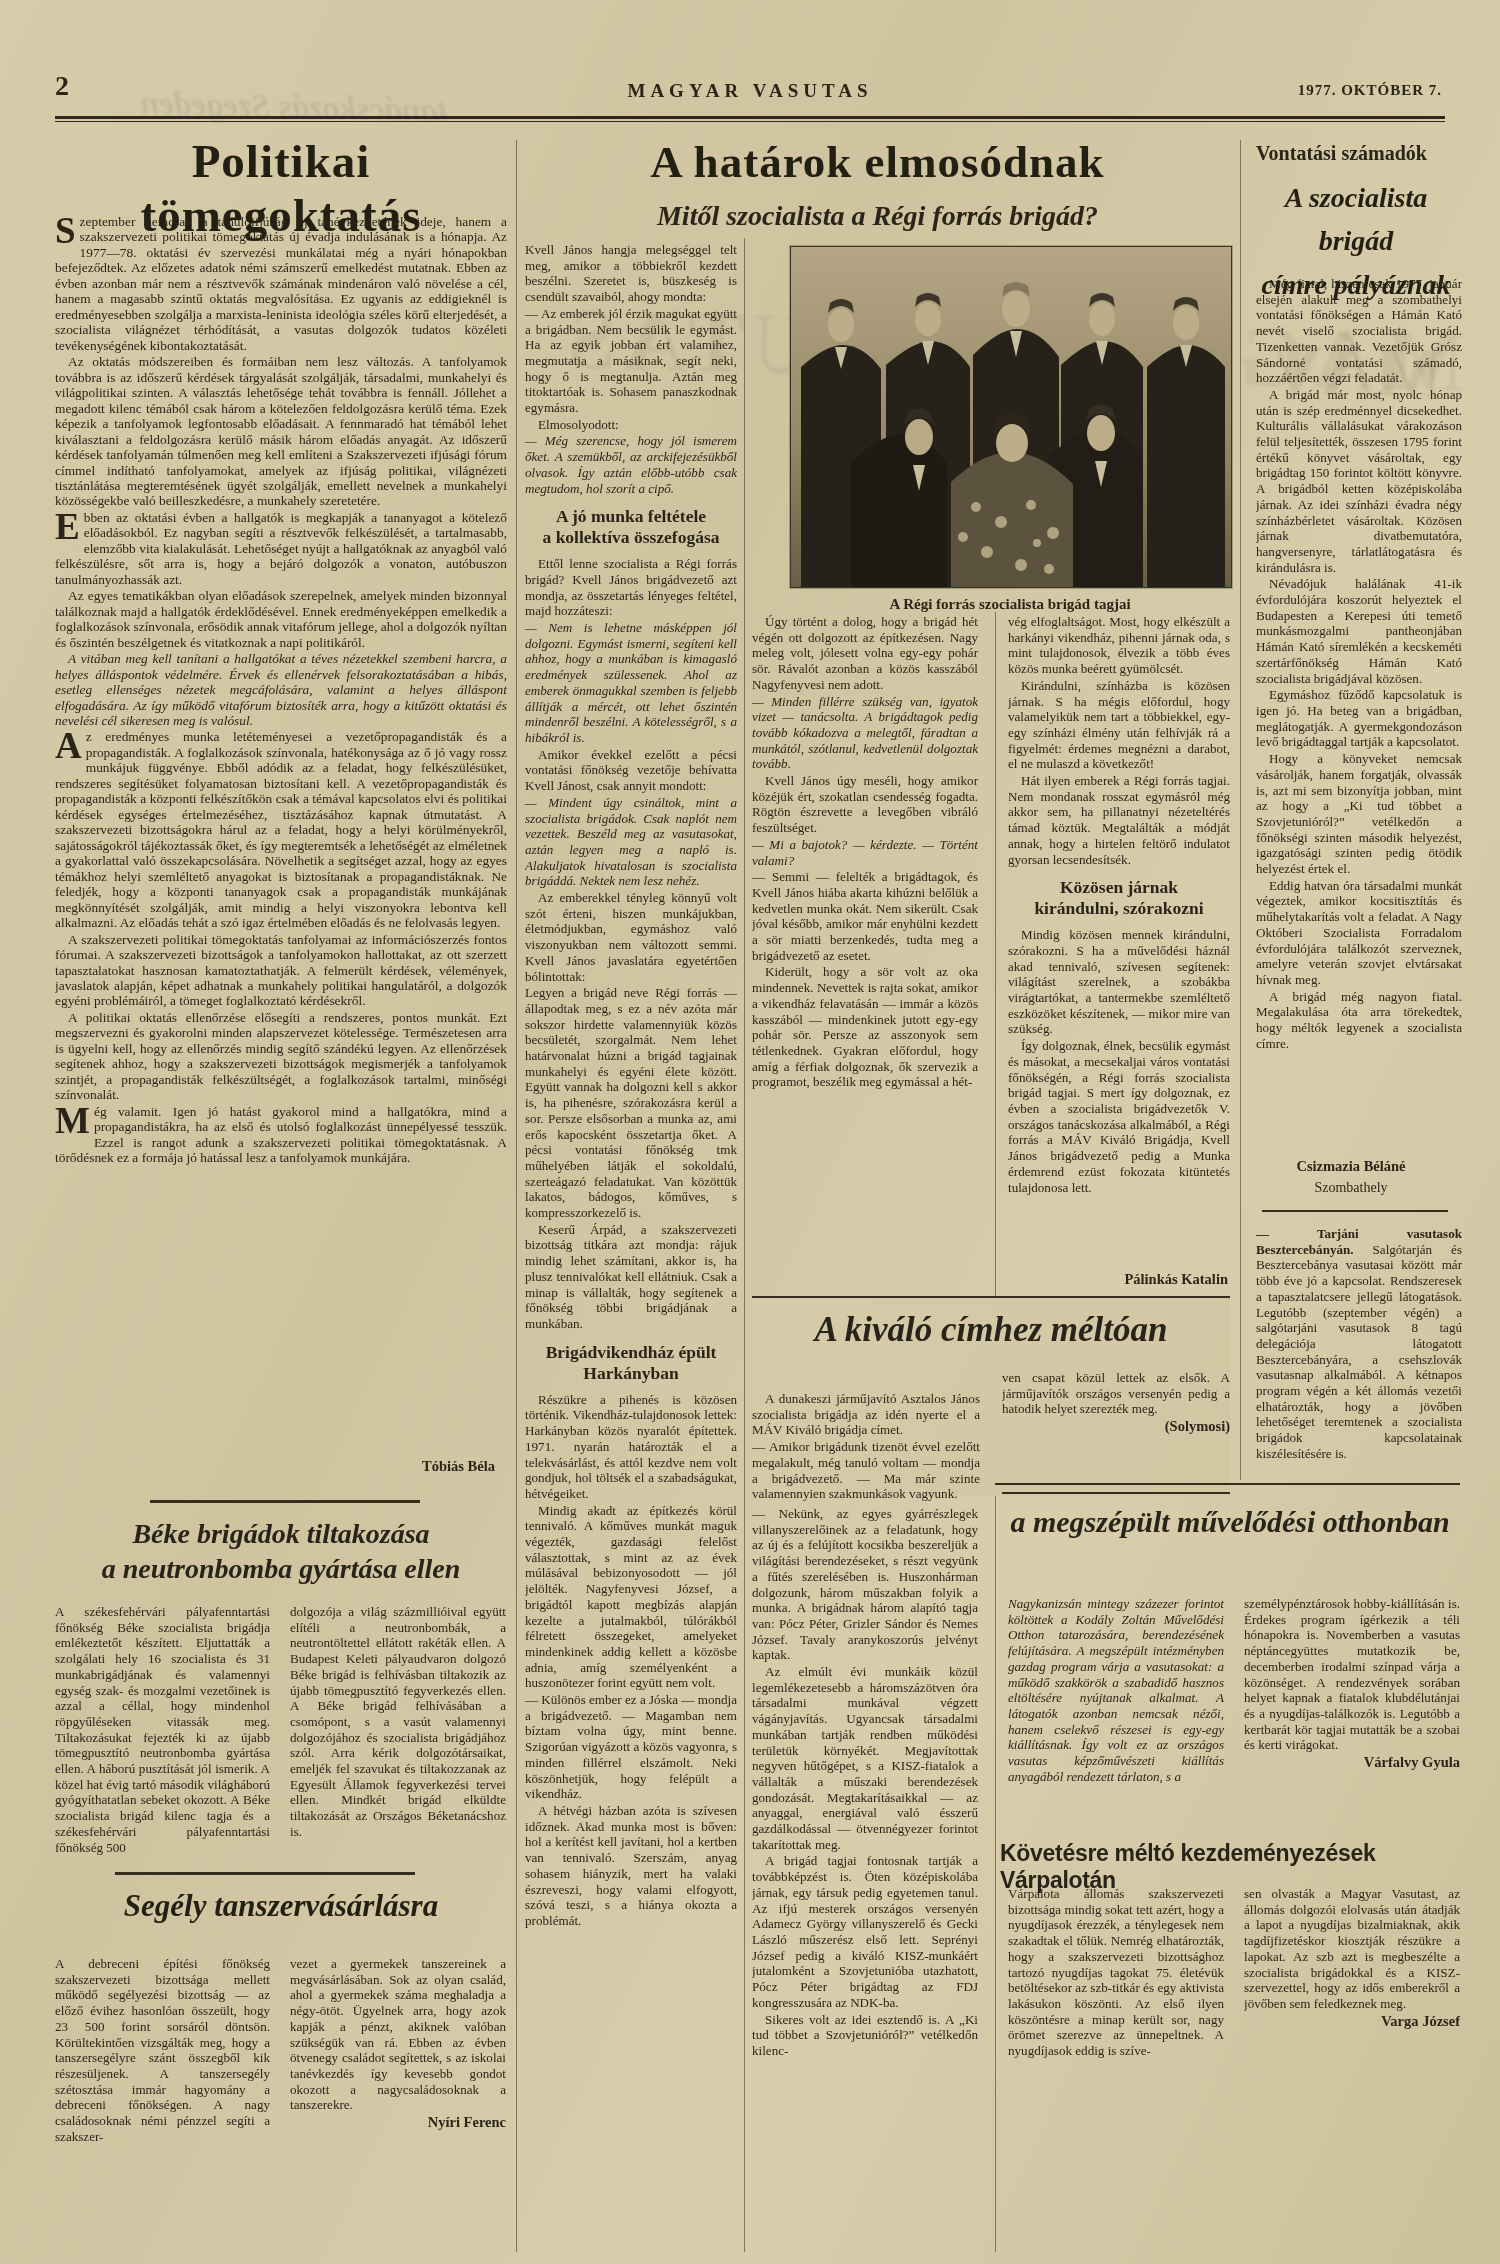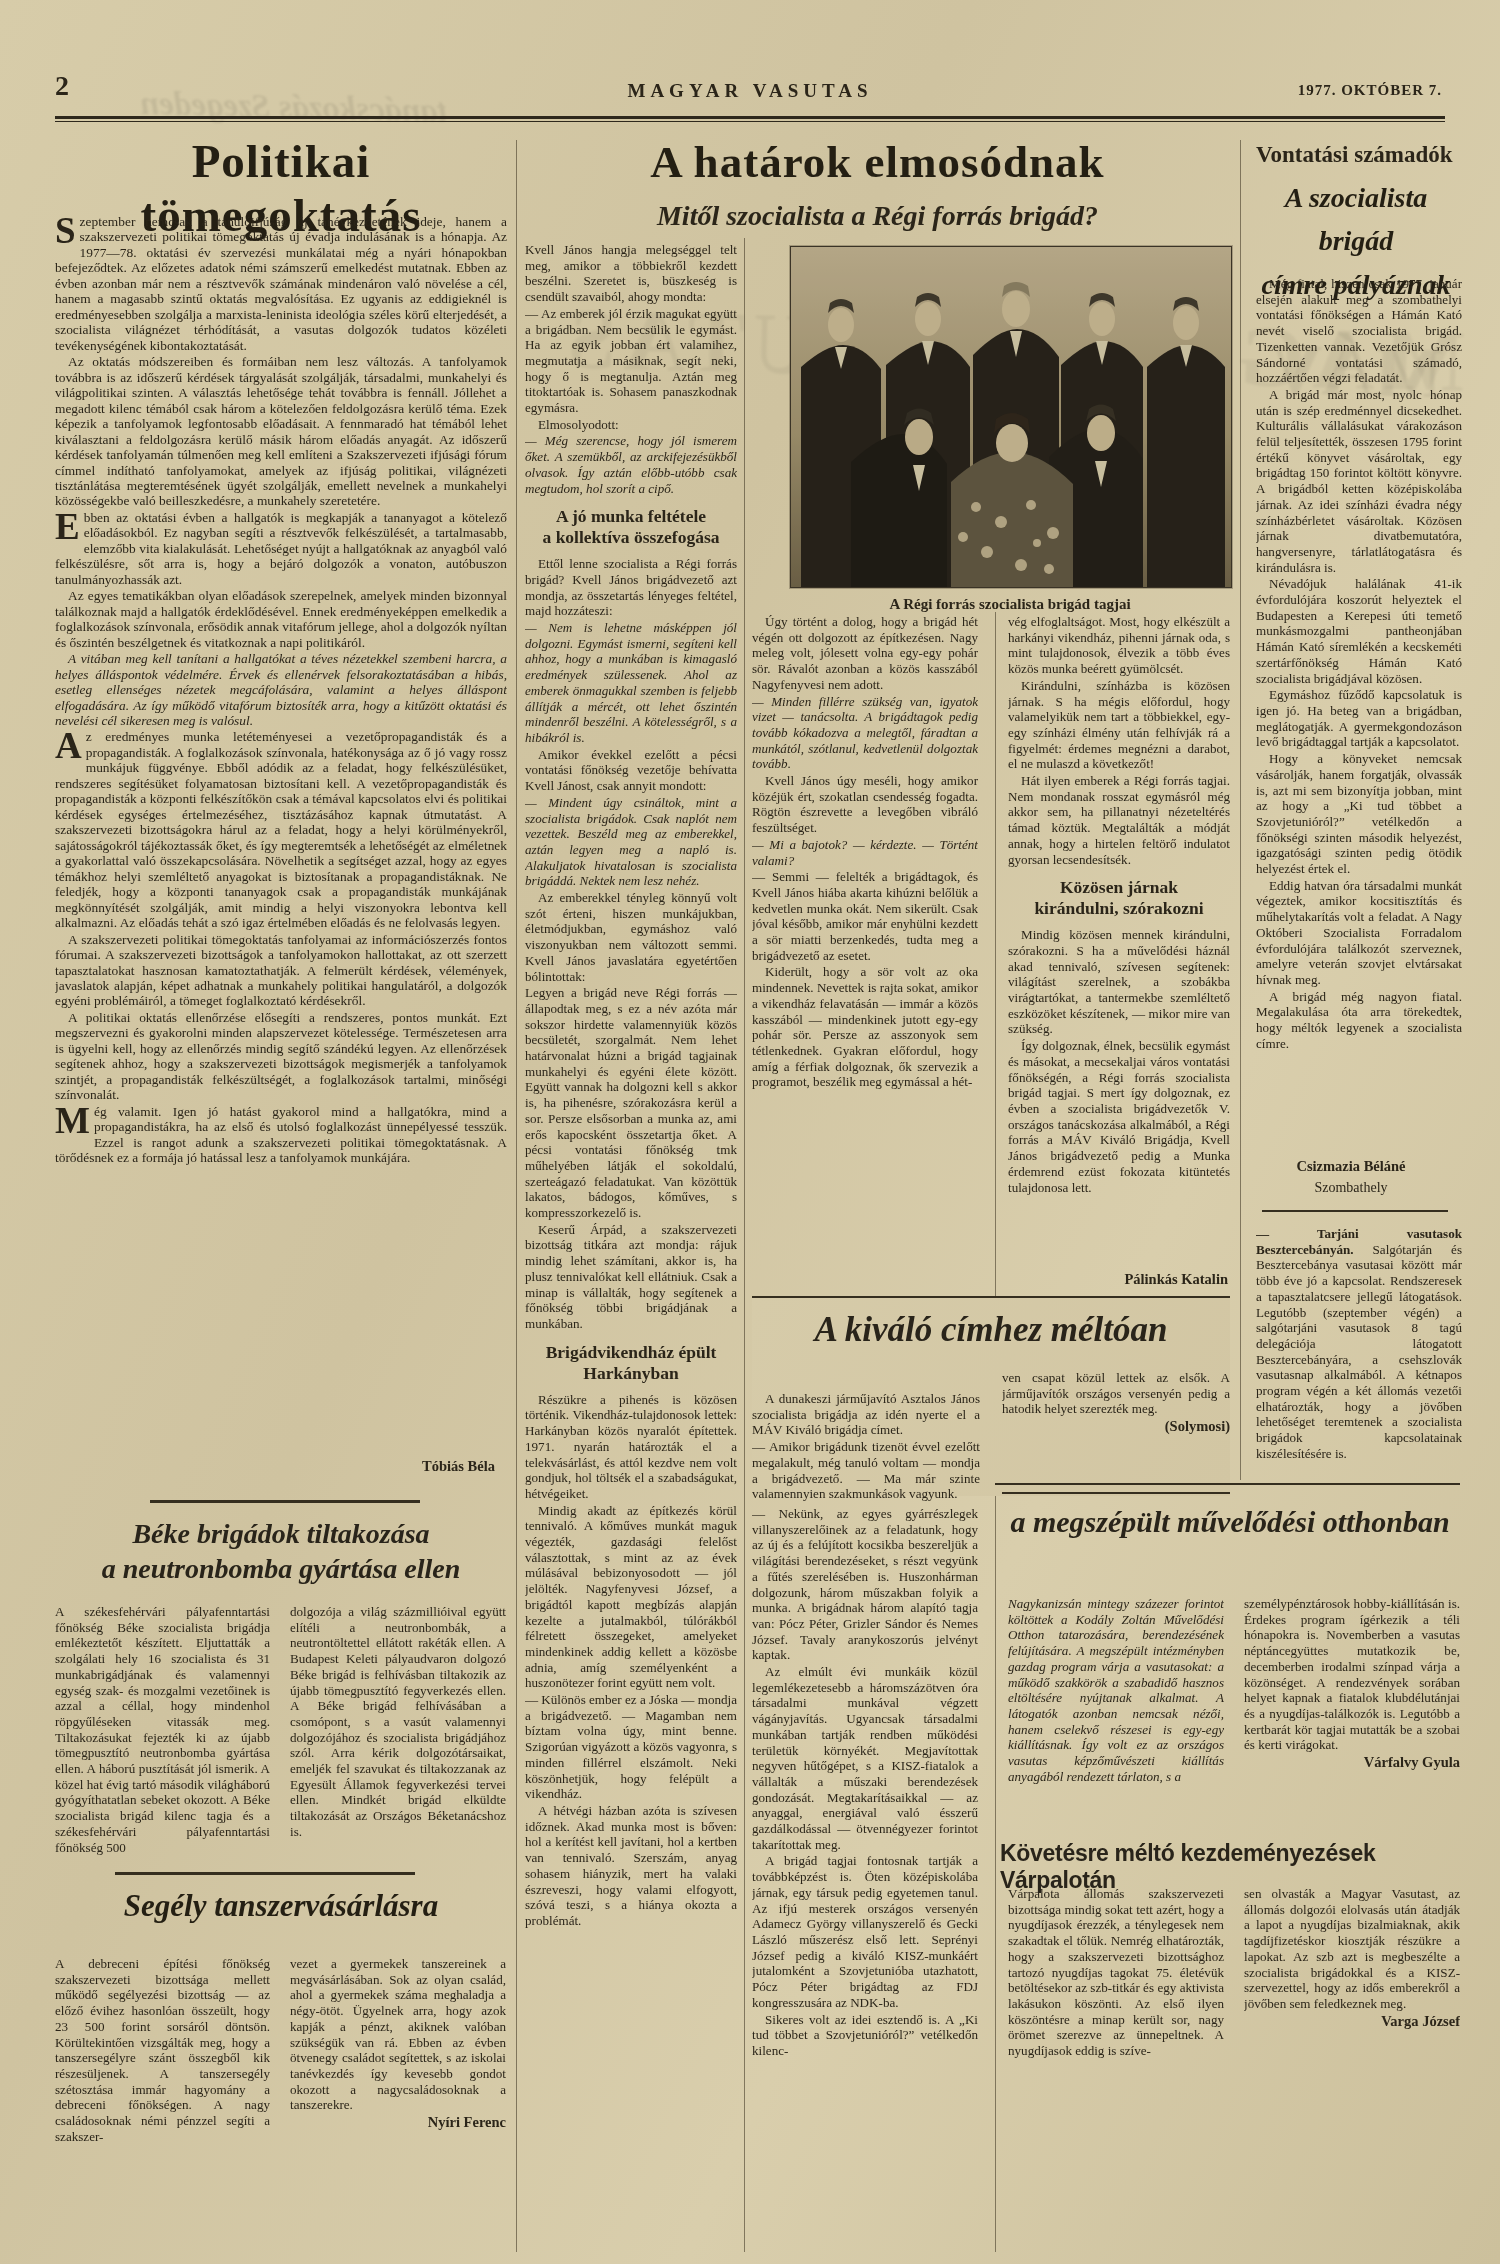--- a/index.html
+++ b/index.html
@@ -28,21 +28,21 @@
   .dc{text-indent:0 !important;}
   .dc::first-letter{float:left;font-size:37px;line-height:.78;font-weight:bold;padding:3px 4px 0 0;}
   .subhead{font-weight:bold;text-align:center;font-size:17.5px;line-height:1.2;margin:10px 0 8px;text-indent:0 !important;}
   .byline{font-weight:bold;font-size:14.5px;text-align:right;}
   
   .h-main{font-size:47px;font-weight:bold;text-align:center;letter-spacing:1px;color:#241f13;}
   .h-serif-it{font-family:"Liberation Serif",serif;font-weight:bold;font-style:italic;text-align:center;color:#241f13;}
   .h-sans-it{font-family:Liberation Serif, serif;font-weight:bold;font-style:italic;text-align:center;color:#29241a;}
   .h-sans{font-family:"Liberation Sans","DejaVu Sans",sans-serif;font-weight:bold;text-align:left;color:#29241a;}
   .subtitle{font-size:28px;font-weight:bold;font-style:italic;text-align:center;}
-  .kicker{font-size:23px;font-weight:bold;}
+  .kicker{font-size:20px;font-weight:bold;}
   
   .photo{background:#8d8168;border:1px solid #3a3326;box-shadow:0 0 0 1px rgba(58,50,32,.3);}
   .caption{font-weight:bold;font-size:15px;text-align:center;}
   
   .ghost{transform:scaleX(-1) rotate(-1.5deg);color:#4a4639;opacity:.12;filter:blur(1px);font-weight:bold;pointer-events:none;white-space:nowrap;}
   .colC{position:absolute;}
   .colC .pk{position:absolute;right:2px;bottom:2px;}
 </style>
 </head>
 <body>
@@ -175,21 +175,21 @@
     <p class="nf">— Az emberek jól érzik magukat együtt a brigádban. Nem becsülik le egymást. Ha az egyik jobban ért valamihez, megmutatja a másiknak, segít neki, hogy ő is megtanulja. Aztán meg titoktartóak is. Sohasem panaszkodnak egymásra.</p>
     <p>Elmosolyodott:</p>
     <p class="nf it">— Még szerencse, hogy jól ismerem őket. A szemükből, az arckifejezésükből olvasok. Így aztán előbb-utóbb csak megtudom, hol szorít a cipő.</p>
     <div class="subhead">
       <div>A jó munka feltétele</div>
       <div>a kollektíva összefogása</div>
     </div>
     <p>Ettől lenne szocialista a Régi forrás brigád? Kvell János brigádvezető azt mondja, az összetartás lényeges feltétel, majd hozzáteszi:</p>
     <p class="nf it">— Nem is lehetne másképpen jól dolgozni. Egymást ismerni, segíteni kell ahhoz, hogy a munkában is kimagasló eredmények szülessenek. Ahol az emberek önmagukkal szemben is feljebb állítják a mércét, ott lehet őszintén mindenről beszélni. A kötelességről, s a hibákról is.</p>
     <p>Amikor évekkel ezelőtt a pécsi vontatási főnökség vezetője behívatta Kvell Jánost, csak annyit mondott:</p>
-    <p class="nf it">— Mindent úgy csináltok, mint a szocialista brigádok. Csak naplót nem vezettek. Beszéld meg az emberekkel, aztán legyen meg a napló is. Alakuljatok hivatalosan is szocialista brigáddá. Nektek nem lesz nehéz.</p>
+    <p class="nf it">— Mindent úgy csináltok, mint a szocialista brigádok. Csak naplót nem vezettek. Beszéld meg az vasutasokat, aztán legyen meg a napló is. Alakuljatok hivatalosan is szocialista brigáddá. Nektek nem lesz nehéz.</p>
     <p>Az emberekkel tényleg könnyű volt szót érteni, hiszen munkájukban, életmódjukban, egymáshoz való viszonyukban nem változott semmi. Kvell János javaslatára egyetértően bólintottak:</p>
     <p class="nf">Legyen a brigád neve Régi forrás — állapodtak meg, s ez a név azóta már sokszor hirdette valamennyiük közös becsületét, szorgalmát. Nem lehet határvonalat húzni a brigád tagjainak munkahelyi és egyéni élete között. Együtt vannak ha dolgozni kell s akkor is, ha pihenésre, szórakozásra kerül a sor. Persze elsősorban a munka az, ami erős kapocsként összetartja őket. A pécsi vontatási főnökség tmk műhelyében látják el sokoldalú, szerteágazó feladatukat. Van közöttük lakatos, bádogos, kőműves, s kompresszorkezelő is.</p>
     <p>Keserű Árpád, a szakszervezeti bizottság titkára azt mondja: rájuk mindig lehet számítani, akkor is, ha plusz tennivalókat kell ellátniuk. Csak a minap is vállalták, hogy segítenek a főnökség többi brigádjának a munkában.</p>
     <div class="subhead">
       <div>Brigádvikendház épült</div>
       <div>Harkányban</div>
     </div>
     <p>Részükre a pihenés is közösen történik. Vikendház-tulajdonosok lettek: Harkányban közös nyaralót építettek. 1971. nyarán határozták el a telekvásárlást, és attól kezdve nem volt gondjuk, hol töltsék el a szabadságukat, hétvégeiket.</p>
     <p>Mindig akadt az építkezés körül tennivaló. A kőműves munkát maguk végezték, gazdasági felelőst választottak, s mint az az évek múlásával bebizonyosodott — jól jelölték. Nagyfenyvesi József, a brigádtól kapott megbízás alapján kezelte a jutalmakból, túlórákból félretett összegeket, amelyeket mindenkinek addig kellett a közösbe adnia, amíg személyenként a huszonötezer forint együtt nem volt.</p>
     <p class="nf">— Különös ember ez a Jóska — mondja a brigádvezető. — Magamban nem bíztam volna úgy, mint benne. Szigorúan vigyázott a közös vagyonra, s minden fillérrel elszámolt. Neki köszönhetjük, hogy felépült a vikendház.</p>

